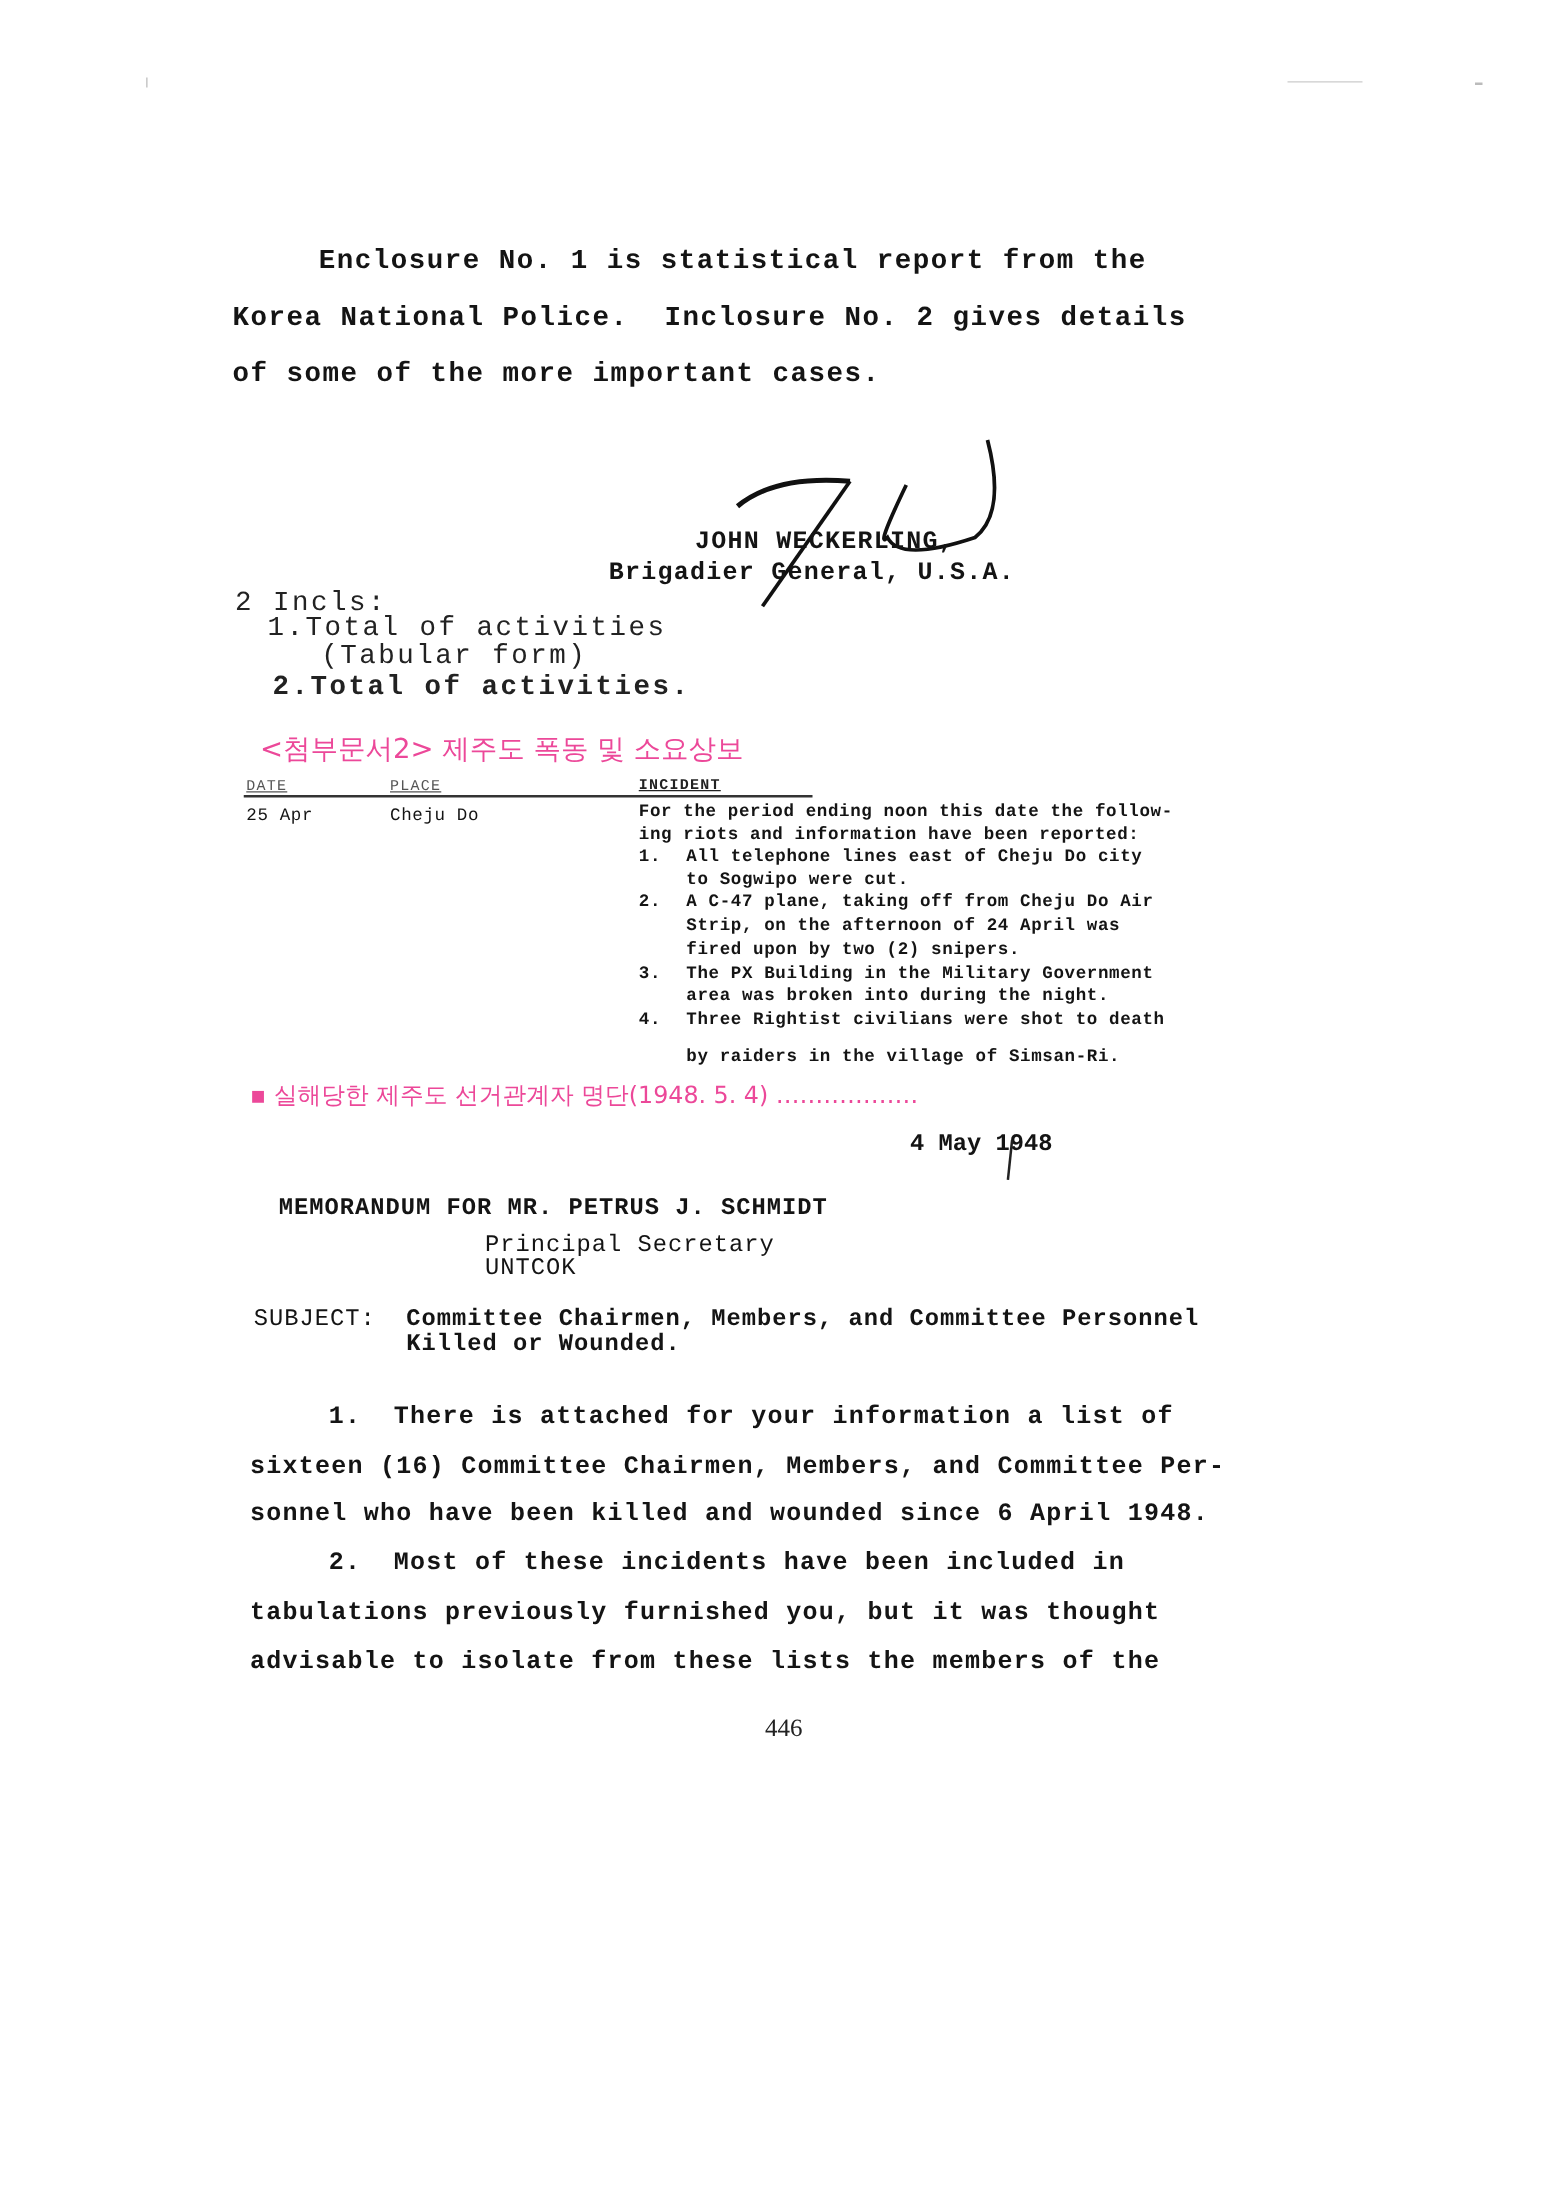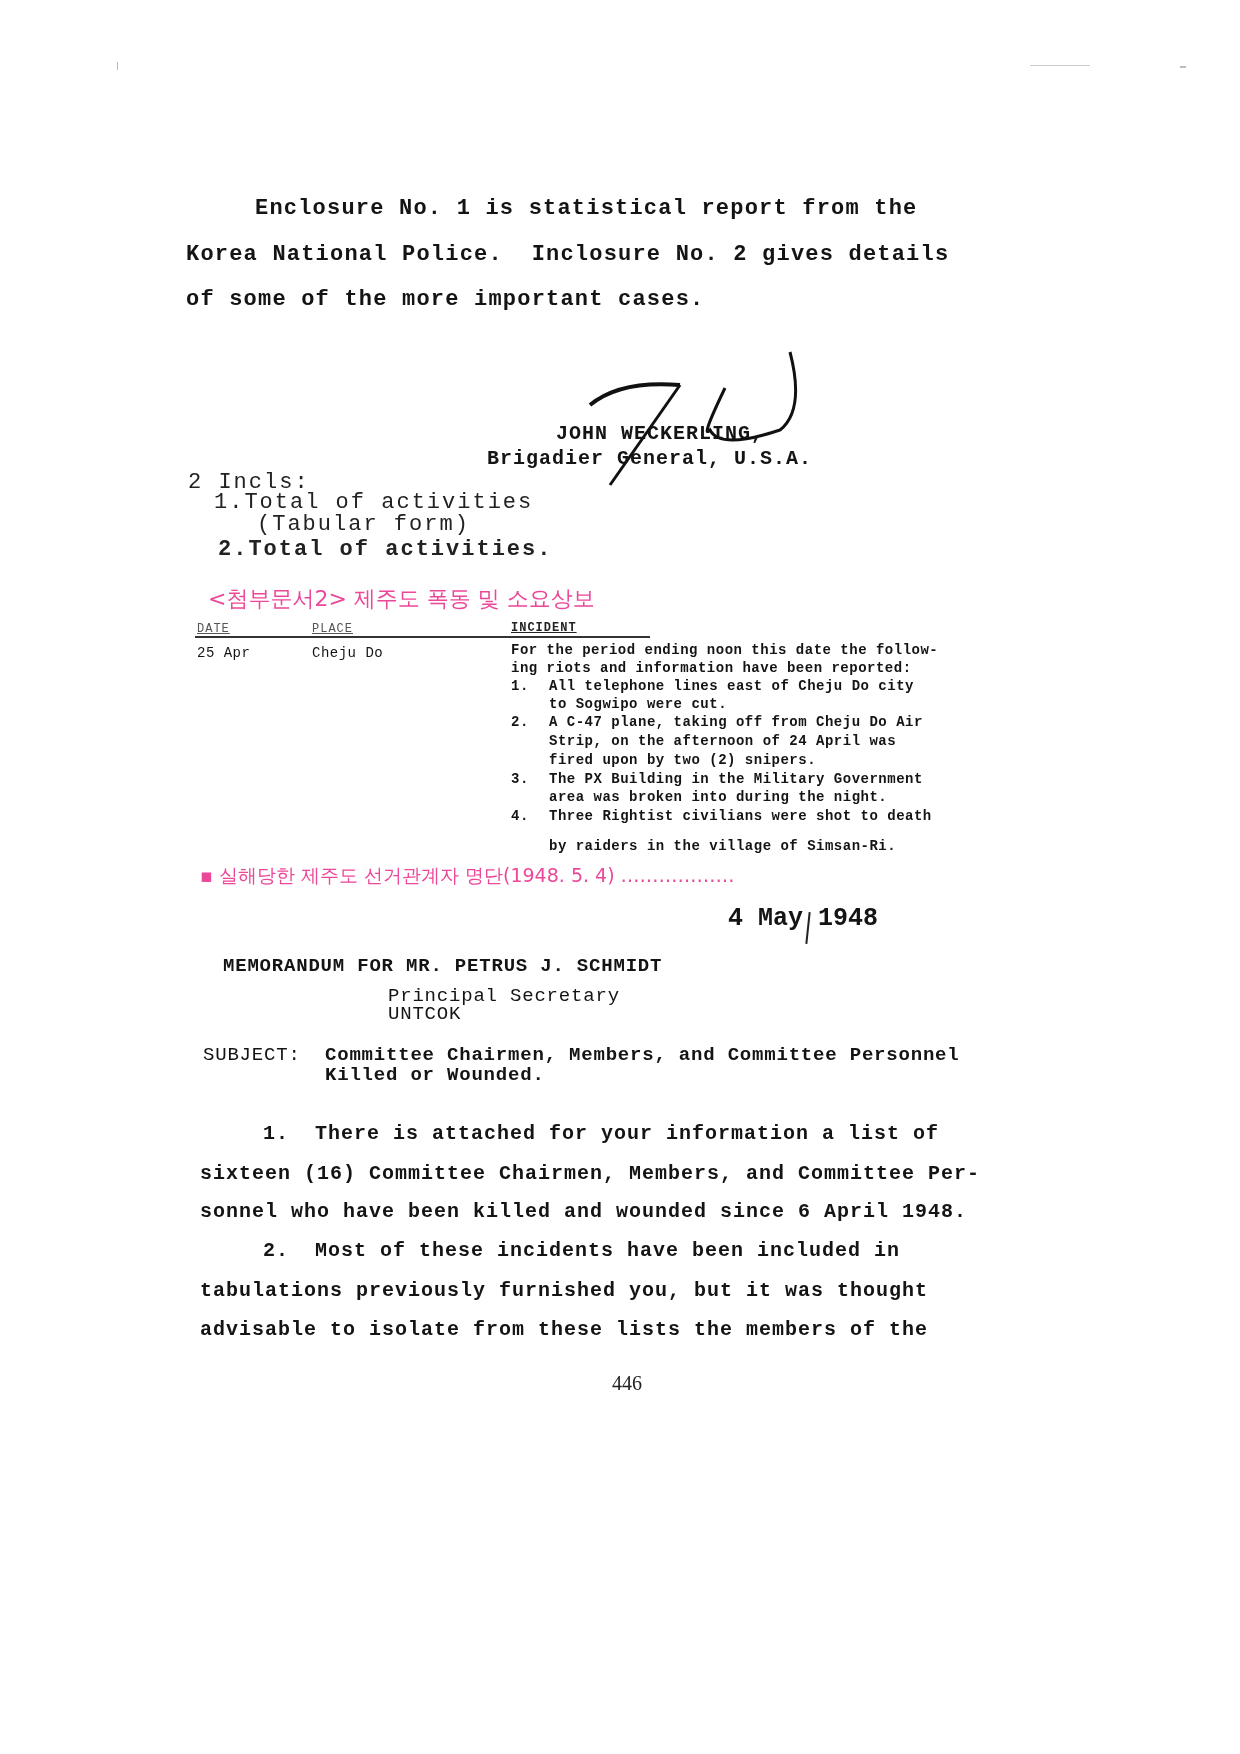--- a/index.html
+++ b/index.html
@@ -78,21 +78,21 @@
   </div>
   <div>
     <div class="abs tw td" style="left:511px;top:808px;">4.</div>
     <div class="abs tw td" style="left:549px;top:808px;">Three Rightist civilians were shot to death</div>
     <div class="abs tw td" style="left:549px;top:826px;margin-top:12px;">by raiders in the village of Simsan-Ri.</div>
   </div>
 </div>
 
 <div class="abs kr" style="left:200px;top:863px;font-size:19px;">▪ 실해당한 제주도 선거관계자 명단(1948. 5. 4) ………………</div>
 
-<div class="abs tw" style="left:728px;top:904px;font-size:25px;">4 May 1948</div>
+<div class="abs tw" style="left:728px;top:904px;font-size:19px;">4 May 1948</div>
 <div style="position:absolute;left:807px;top:912px;width:2px;height:32px;background:#222;transform:rotate(6deg);"></div>
 
 <div class="abs tw memo" style="left:203px;top:955px;margin-left:20px;">MEMORANDUM FOR MR. PETRUS J. SCHMIDT</div>
 <div class="abs tw memo" style="left:388px;top:985px;font-weight:normal;">Principal Secretary</div>
 <div class="abs tw memo" style="left:388px;top:1003px;font-weight:normal;">UNTCOK</div>
 
 <div class="abs tw memo" style="left:203px;top:1044px;font-weight:normal;">SUBJECT:</div>
 <div class="abs tw memo" style="left:325px;top:1044px;">Committee Chairmen, Members, and Committee Personnel</div>
 <div class="abs tw memo" style="left:325px;top:1064px;">Killed or Wounded.</div>
 

